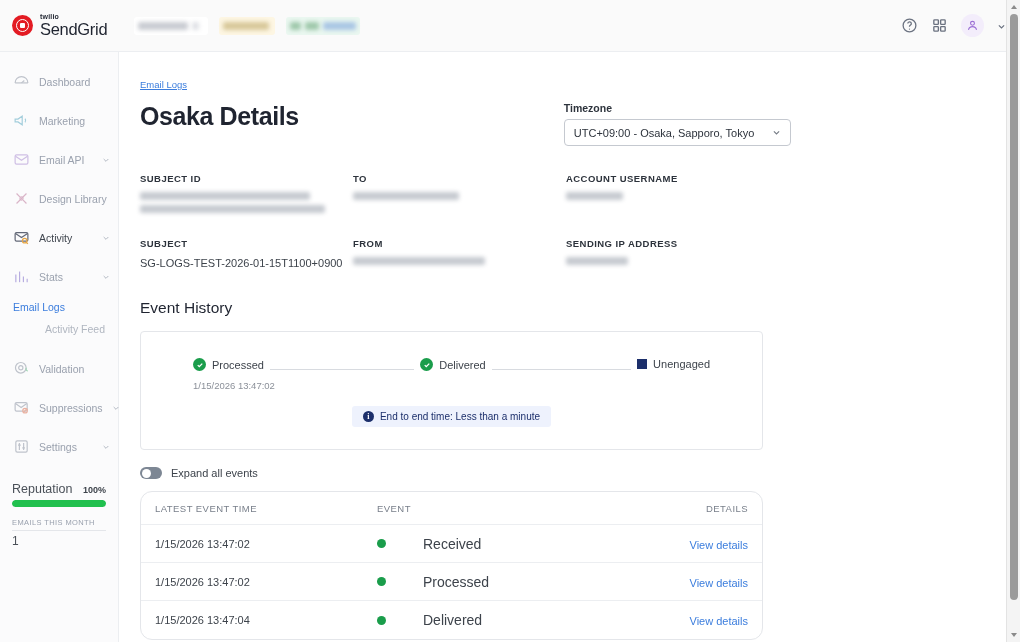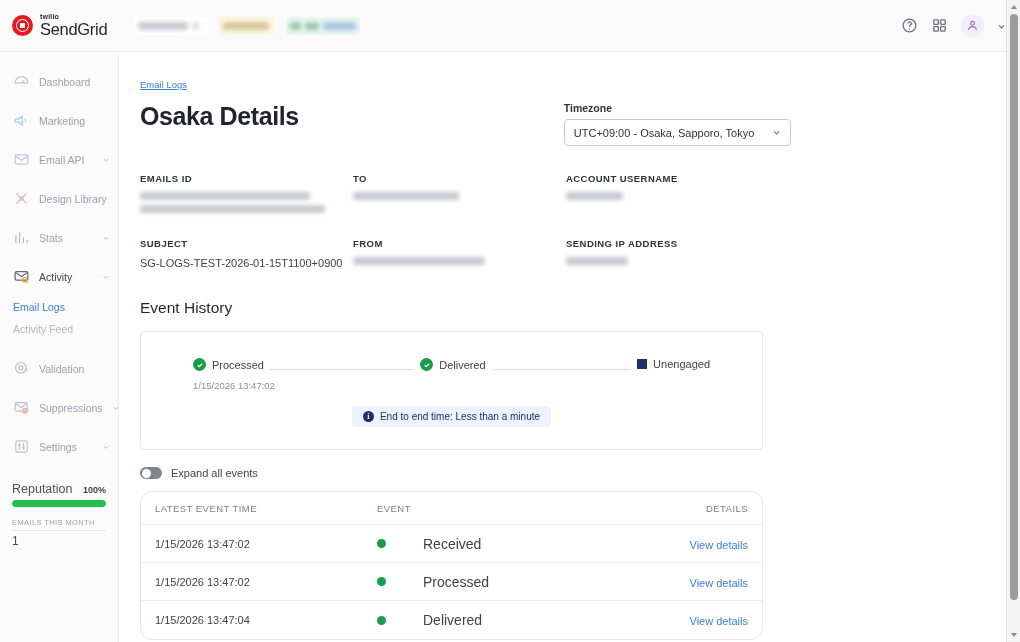--- a/index.html
+++ b/index.html
@@ -64,21 +64,21 @@
     padding: 0 8px 0 13px; cursor: pointer;
   }
   .nav-ic { width: 17px; height: 17px; flex: none; opacity: .62; }
   .nav-lb { font-size: 10.5px; color: #9aa1ae; white-space: nowrap; }
   .nav-item.active .nav-lb { color: #40464f; }
   .nav-item.active .nav-ic { opacity: .95; }
   .nav-cv { margin-left: auto; width: 8px; height: 8px; color: #b4bac4; flex: none; }
 
   .sub-link { font-size: 10.5px; padding: 5px 13px; cursor: pointer; }
   .sub-link.on { color: #3b7ddd; }
-  .sub-link.off { color: #b0b6c0; }
+  .sub-link.off { color: #b0b6c0; text-align: right; }
 
   .rep-box { margin-top: 16px; padding: 0 12px; }
   .rep-head { display: flex; align-items: baseline; justify-content: space-between; }
   .rep-title { font-size: 12.5px; color: #4a5058; }
   .rep-pct { font-size: 9px; font-weight: bold; color: #3d434b; }
   .rep-bar { margin-top: 4px; height: 7px; border-radius: 4px; background: #e4e6ea; overflow: hidden; }
   .rep-fill { height: 100%; background: #21c04e; border-radius: 4px; }
   .emails-box { margin-top: 11px; padding: 0 12px; }
   .emails-lb { font-size: 7.5px; letter-spacing: .4px; color: #9aa1ae; border-bottom: 1px solid #e4e6ea; padding-bottom: 3px; }
   .emails-val { font-size: 12px; color: #4a5058; margin-top: 3px; }
@@ -249,41 +249,41 @@
       <div class="nav-item">
         <svg class="nav-ic" viewBox="0 0 24 24" fill="none" stroke="#c58aa8" stroke-width="1.7">
           <path d="M5 19 19 5"></path>
             <path d="M5 5l5 5"></path>
             <path d="M14 14l5 5"></path>
             <circle cx="12" cy="12" r="2.2"></circle>
         </svg>
         <span class="nav-lb">Design Library</span>
       </div>
 
-      <div class="nav-item">
-        <svg class="nav-ic" viewBox="0 0 24 24" fill="none" stroke="#8f7fd0" stroke-width="1.7">
-          <path d="M4 20V9"></path>
-            <path d="M9.3 20V5"></path>
-            <path d="M14.7 20v-8"></path>
-            <path d="M20 20v-5"></path>
-        </svg>
-        <span class="nav-lb">Stats</span>
-        <svg class="nav-cv" viewBox="0 0 12 12" fill="none" stroke="currentColor" stroke-width="1.5">
-            <path d="M2.5 4.5 6 8l3.5-3.5"></path>
-          </svg>
-      </div>
-
       <div class="nav-item active">
         <svg class="nav-ic" viewBox="0 0 24 24" fill="none" stroke="#5a6170" stroke-width="1.7">
           <rect x="3" y="5" width="18" height="12" rx="2"></rect>
             <path d="M3.5 6.5 12 12l8.5-5.5"></path>
           <circle cx="16.5" cy="16.5" r="3.2" stroke="#e8a33d"></circle>
             <path d="M19 19l2 2" stroke="#e8a33d"></path>
         </svg>
         <span class="nav-lb">Activity</span>
+        <svg class="nav-cv" viewBox="0 0 12 12" fill="none" stroke="currentColor" stroke-width="1.5">
+            <path d="M2.5 4.5 6 8l3.5-3.5"></path>
+          </svg>
+      </div>
+
+      <div class="nav-item">
+        <svg class="nav-ic" viewBox="0 0 24 24" fill="none" stroke="#8f7fd0" stroke-width="1.7">
+          <path d="M4 20V9"></path>
+            <path d="M9.3 20V5"></path>
+            <path d="M14.7 20v-8"></path>
+            <path d="M20 20v-5"></path>
+        </svg>
+        <span class="nav-lb">Stats</span>
         <svg class="nav-cv" viewBox="0 0 12 12" fill="none" stroke="currentColor" stroke-width="1.5">
             <path d="M2.5 4.5 6 8l3.5-3.5"></path>
           </svg>
       </div>
 
       <div class="sub-link on">Email Logs</div>
       <div class="sub-link off">Activity Feed</div>
 
       <div class="nav-item" style="margin-top:9px">
         <svg class="nav-ic" viewBox="0 0 24 24" fill="none" stroke="#9aa1ae" stroke-width="1.7">
@@ -350,21 +350,21 @@
             <svg class="tz-cv" viewBox="0 0 12 12" fill="none" stroke="currentColor" stroke-width="1.5">
                 <path d="M2.5 4.5 6 8l3.5-3.5"></path>
               </svg>
           </div>
         </div>
       </div>
 
       <div class="fields">
         <div class="field-row">
           <div class="field">
-            <div class="f-label">EMAILS ID</div>
+            <div class="f-label">SUBJECT ID</div>
             <div class="f-blur">
               <span class="blur-line" style="width:170px"></span>
               <span class="blur-line" style="width:185px"></span>
             </div>
           </div>
           <div class="field">
             <div class="f-label">TO</div>
             <div class="f-blur">
               <span class="blur-line" style="width:106px"></span>
             </div>

